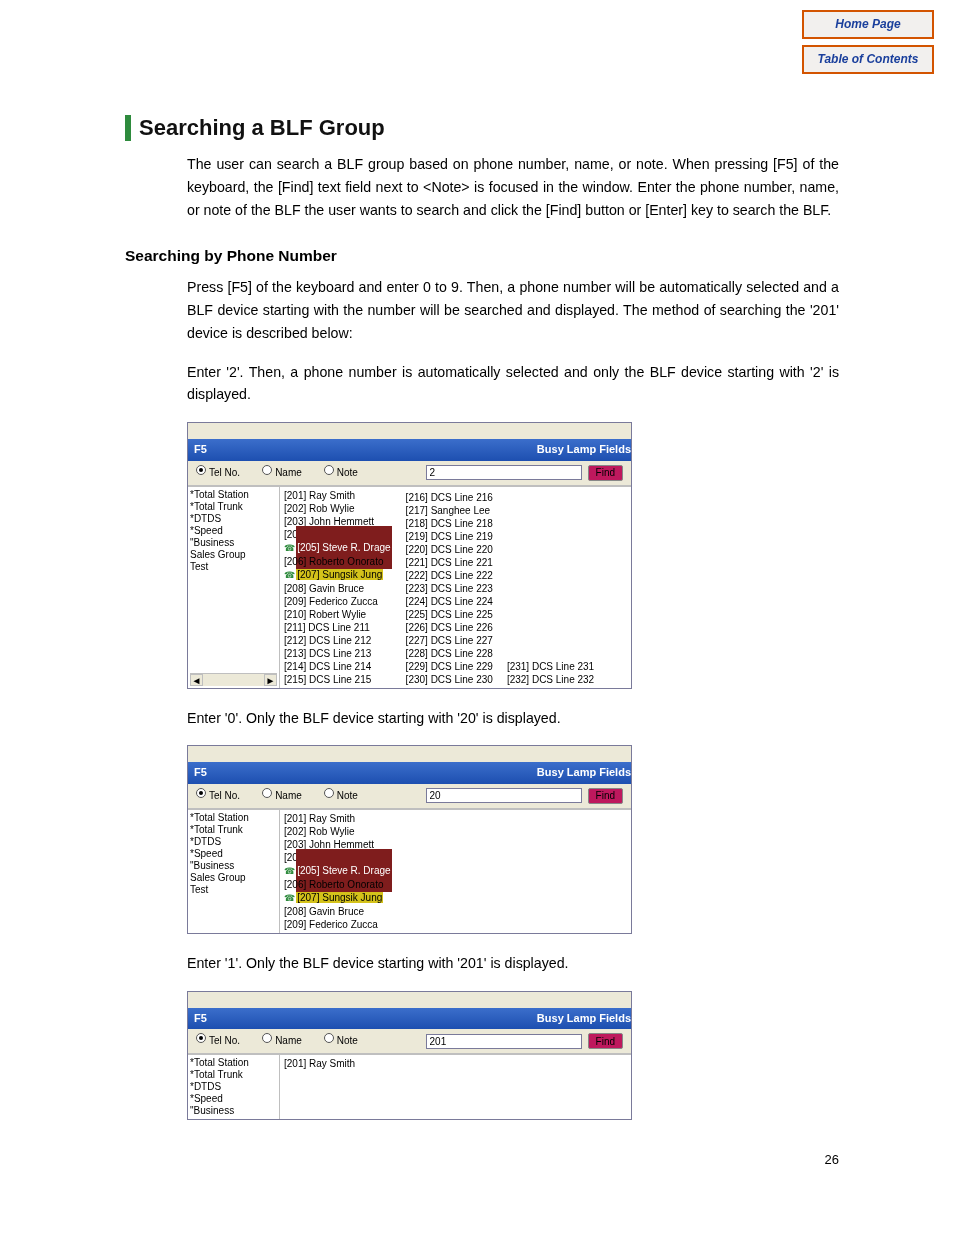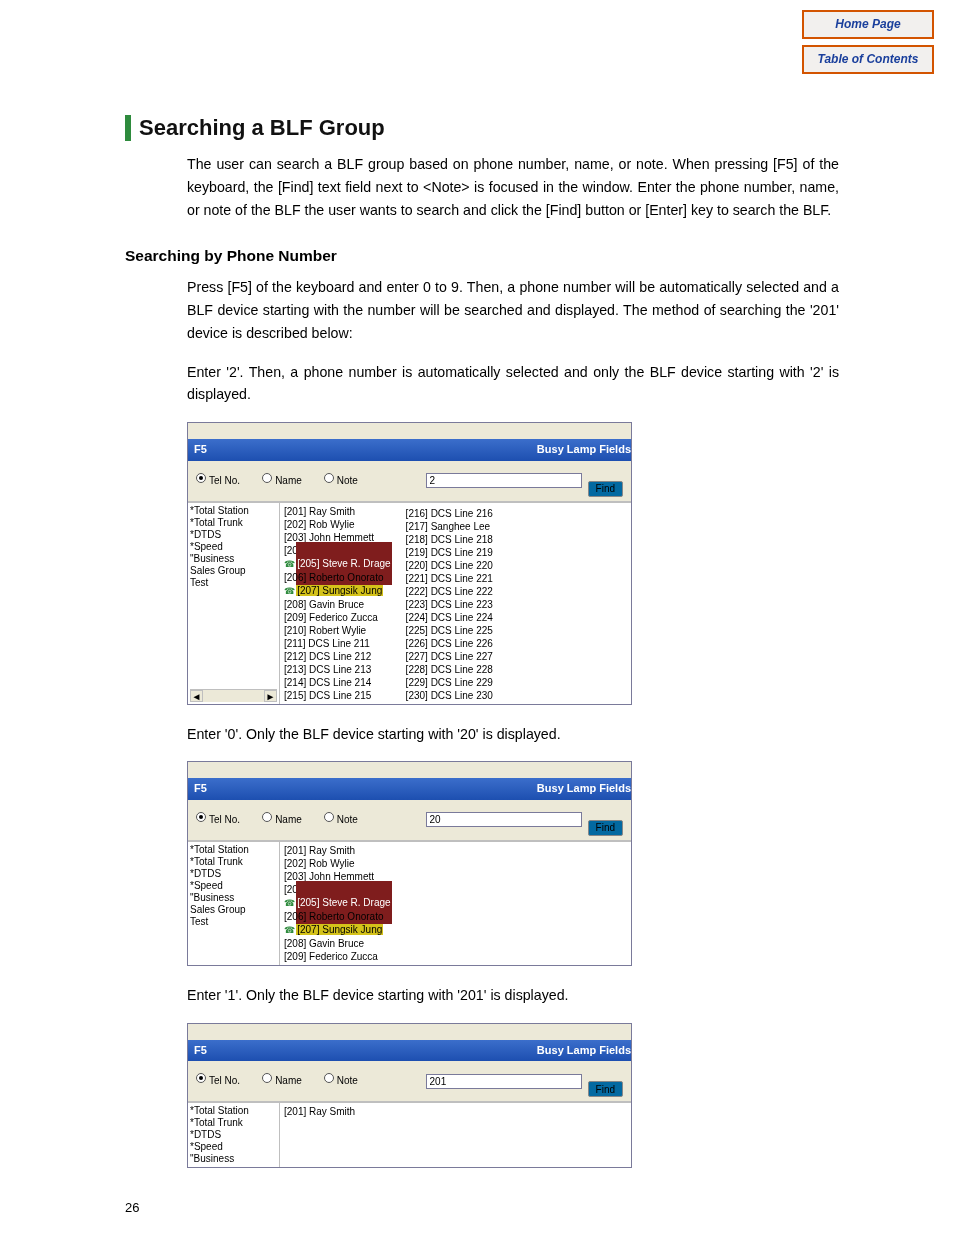--- a/index.html
+++ b/index.html
@@ -31,21 +31,21 @@
     font-weight: bold;
     margin: 95px 0 12px 0;
     border-left: 6px solid #2e8b3d;
     padding-left: 8px;
     line-height: 1.2;
     color:#111;
   }
   h2 { font-size: 15.5px; font-weight: bold; margin: 22px 0 8px 0; }
   .body-para { margin: 0 0 16px 62px; text-align: justify; }
   .narrow { margin-left: 62px; }
-  .pagenum { text-align: left; margin-top: 30px; font-size: 13px; }
+  .pagenum { text-align: right; margin-top: 30px; font-size: 13px; }
 
   
   .win {
     width: 445px;
     margin: 8px 0 18px 62px;
     border: 1px solid #7a7a9a;
     background: #ece9d8;
     font-family: Tahoma, Arial, sans-serif;
     font-size: 10px;
   }
@@ -73,23 +73,22 @@
   .radio.sel .dot::after { content:""; position:absolute; inset:2px; background:#000; border-radius:50%; }
   .search-input {
     border: 1px solid #7a7a9a;
     background: #fff;
     font-size: 10px;
     padding: 1px 3px;
     height: 15px;
     width: 156px;
   }
   .find-btn {
-    border: 1px solid #888; background: #0369a1; font-size:10px; padding: 0px 7px; height:16px; cursor:pointer;
+    border: 1px solid #888; background: #be185d; font-size:10px; padding: 0px 7px; height:16px; cursor:pointer;
     border-radius:2px;
-    margin-top:16px;
   }
   .body-area { display:flex; background:#fff; border-top:1px solid #bfbfbf; min-height:40px; }
   .sidebar {
     width: 92px; border-right:1px solid #bfbfbf; background:#fff;
     padding: 2px; position:relative;
     display:flex; flex-direction:column;
   }
   .sidebar-inner{ flex:1; }
   .side-item { font-size:10px; line-height:12px; white-space:nowrap; overflow:hidden; }
   .scroll-h { height:13px; background:#ece9d8; border-top:1px solid #bfbfbf; display:flex; justify-content:space-between; }
@@ -185,20 +184,24 @@
             <div class="cell">[222] DCS Line 222</div>
             <div class="cell">[223] DCS Line 223</div>
             <div class="cell">[224] DCS Line 224</div>
             <div class="cell">[225] DCS Line 225</div>
             <div class="cell">[226] DCS Line 226</div>
             <div class="cell">[227] DCS Line 227</div>
             <div class="cell">[228] DCS Line 228</div>
             <div class="cell">[229] DCS Line 229</div>
             <div class="cell">[230] DCS Line 230</div>
           </div>
+        <div class="col" id="w1c3">
+            <div class="cell">[231] DCS Line 231</div>
+            <div class="cell">[232] DCS Line 232</div>
+          </div>
       </div>
     </div>
   </div>
 </div>
 
 <p class="body-para">Enter '0'. Only the BLF device starting with '20' is displayed.</p>
 
 <div class="win">
   <div class="titlebar tb-row">
     <span>F5</span>

